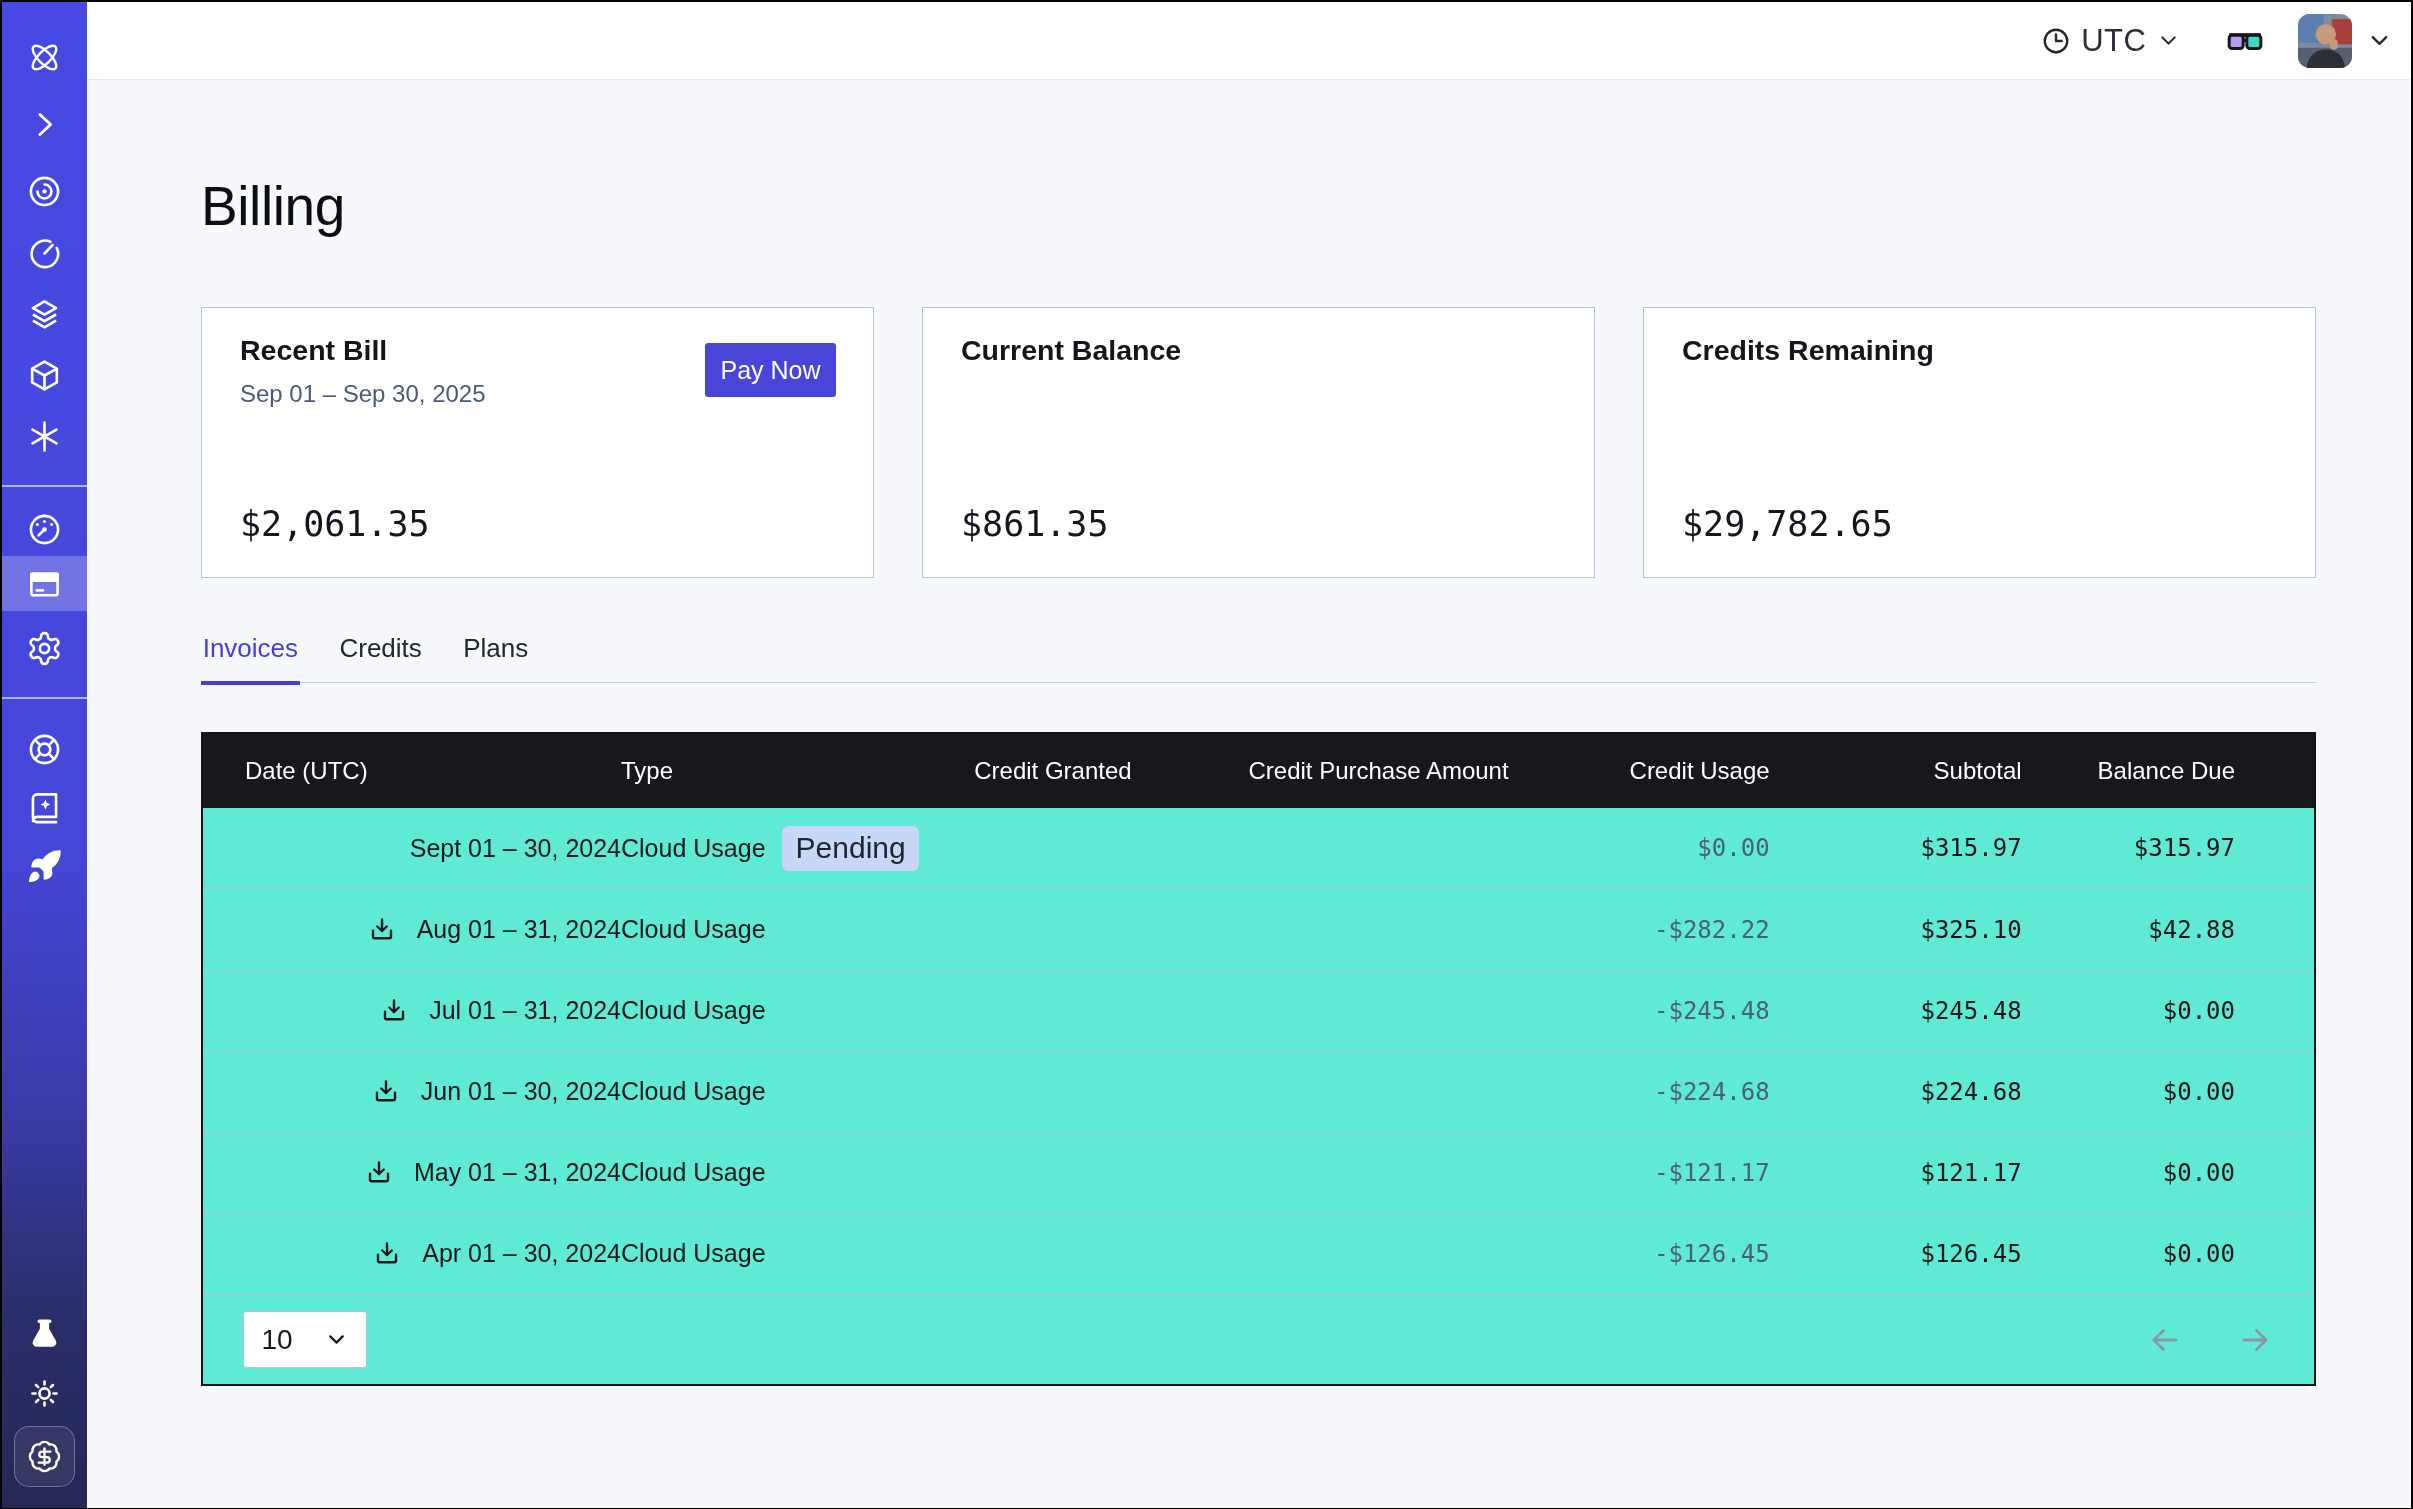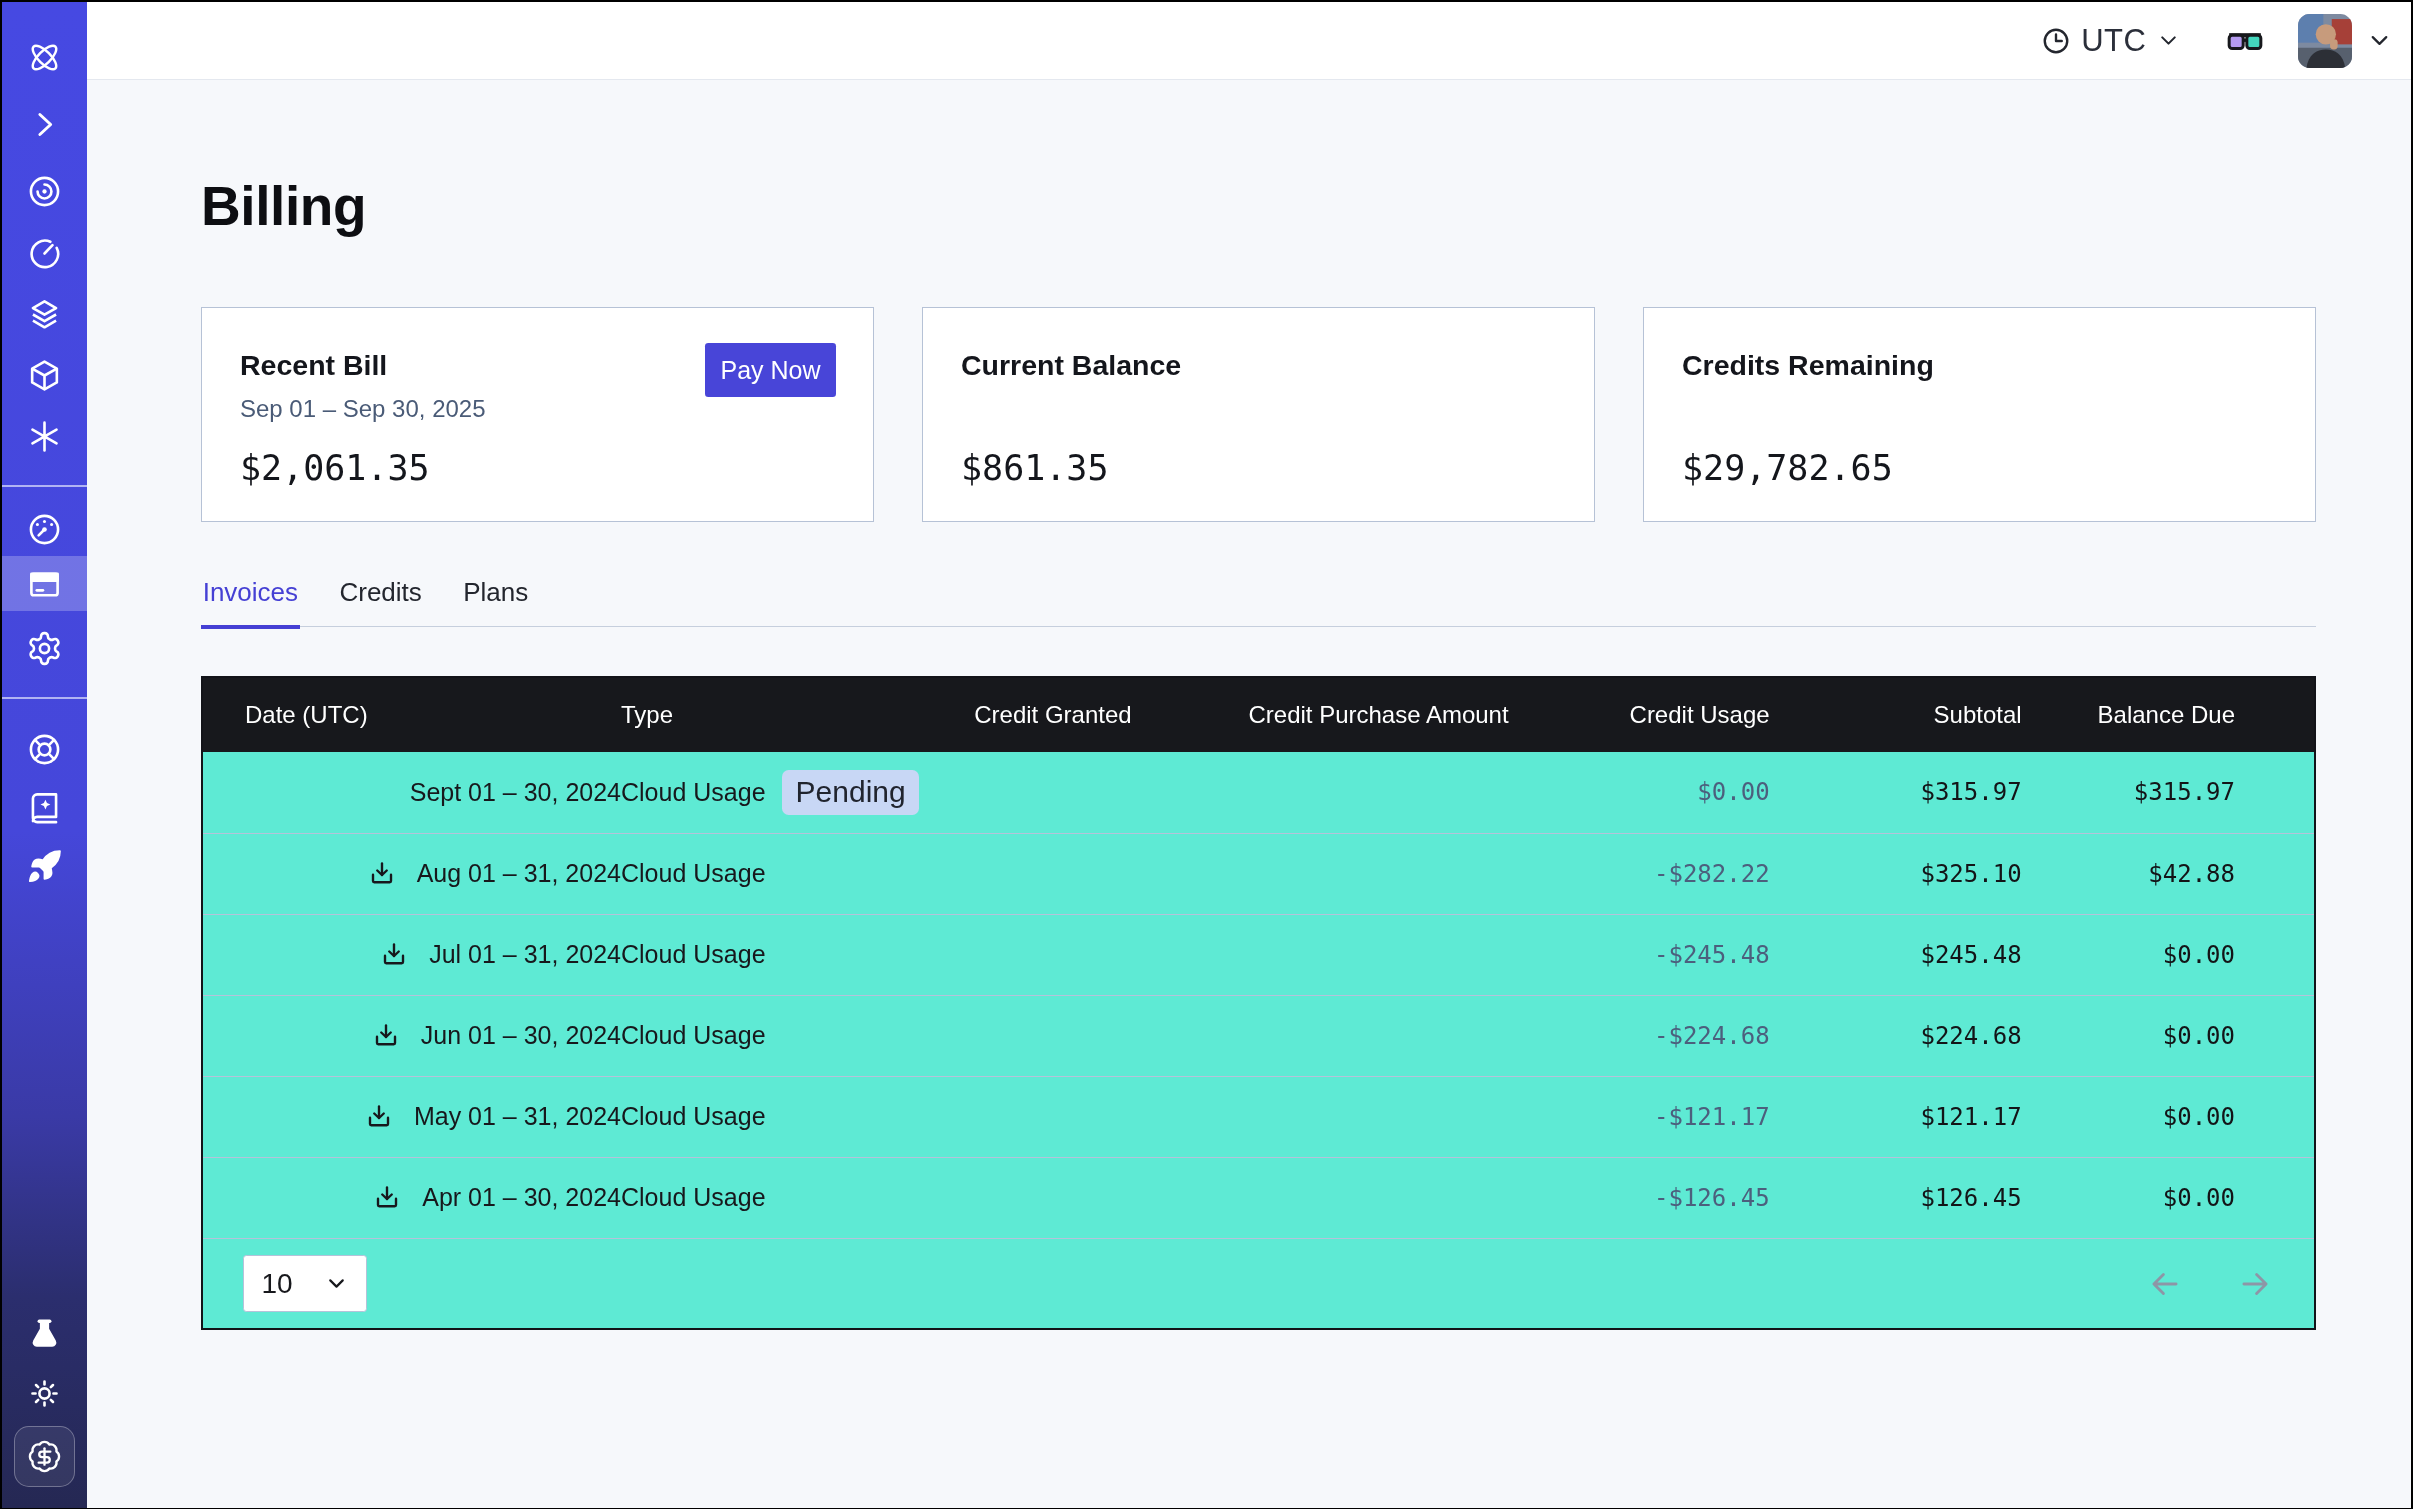--- a/index.html
+++ b/index.html
@@ -24,25 +24,25 @@
   .tz { display:flex; align-items:center; gap:10px; cursor:pointer; }
   .tz svg.clock { width:30px; height:30px; }
   .tz .tz-label { font-size:31px; color:#2b2f3a; letter-spacing:0.4px; }
   .tz svg.chev { width:25px; height:25px; }
   .tb-gap { width:44px; }
   .goggles { width:40px; height:40px; display:flex; align-items:center; justify-content:center; cursor:pointer; }
   .avatar { width:54px; height:54px; border-radius:11.7px; overflow:hidden; margin-left:33px; cursor:pointer; }
   .acct-chev { margin-left:13.4px; width:27px; height:27px; cursor:pointer; }
 
   .content { flex:1; padding:0 95px 0 114px; background:#f6f8fb; }
-  h1.page-title { margin-top:94px; font-size:55px; font-weight:700; color:#0d0e12; letter-spacing:-0.4px; }
+  h1.page-title { margin-top:94px; font-size:55px; font-weight:400; color:#0d0e12; letter-spacing:-0.4px; }
 
   
   .cards { display:flex; gap:48px; margin-top:69px; }
-  .card { position:relative; flex:1; height:215px; background:#fff; border:1.7px solid #b6c2d6; padding:41px 38px; }
+  .card { position:relative; flex:1; height:271px; background:#fff; border:1.7px solid #b6c2d6; padding:26px 38px; }
   .card-title { font-size:28.5px; font-weight:700; color:#14161c; }
   .card-sub { font-size:24px; color:#4a5b77; margin-top:13.4px; }
   .card-amount { position:absolute; left:38px; bottom:33px; font-family:"DejaVu Sans Mono",monospace; font-size:35px; color:#14161c; }
   .pay-now { position:absolute; top:35px; right:37px; width:131px; height:54px; background:#4845d8; color:#fff;
     font-size:25px; font-family:"Liberation Sans",sans-serif; border:none; border-radius:3.3px; cursor:pointer; }
 
   
   .tabs { display:flex; gap:38px; margin-top:55px; border-bottom:1.7px solid #c6cfdd; }
   .tab { font-size:26px; color:#23262e; padding:0 1.7px 16.7px; border-bottom:4.2px solid transparent; margin-bottom:-2.5px; cursor:pointer; }
   .tab.active { color:#4540d4; border-color:#4540d4; }

